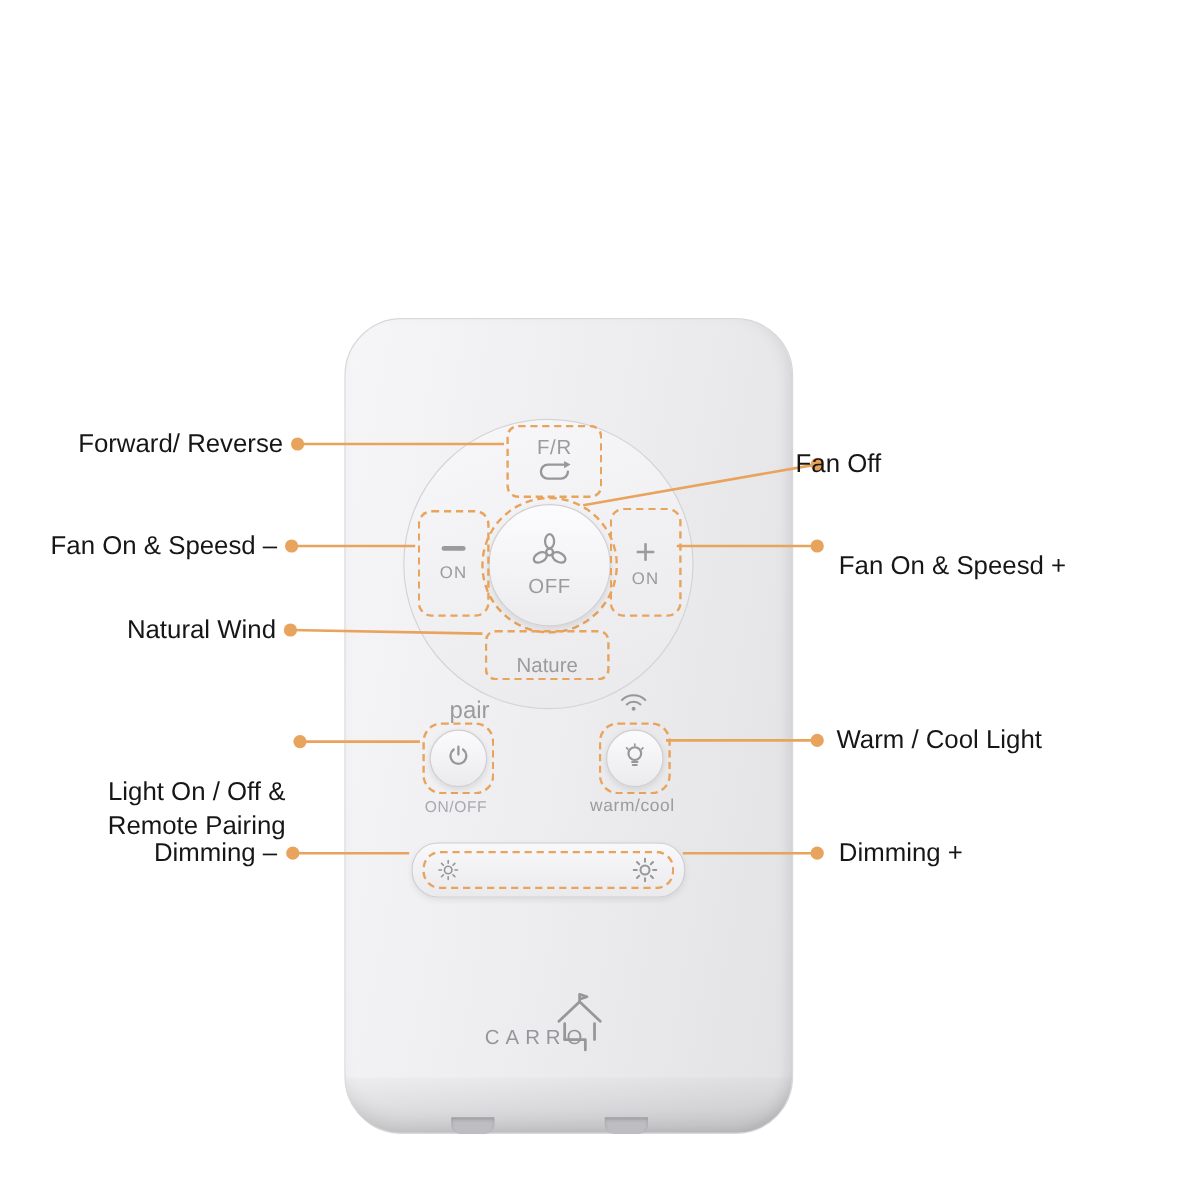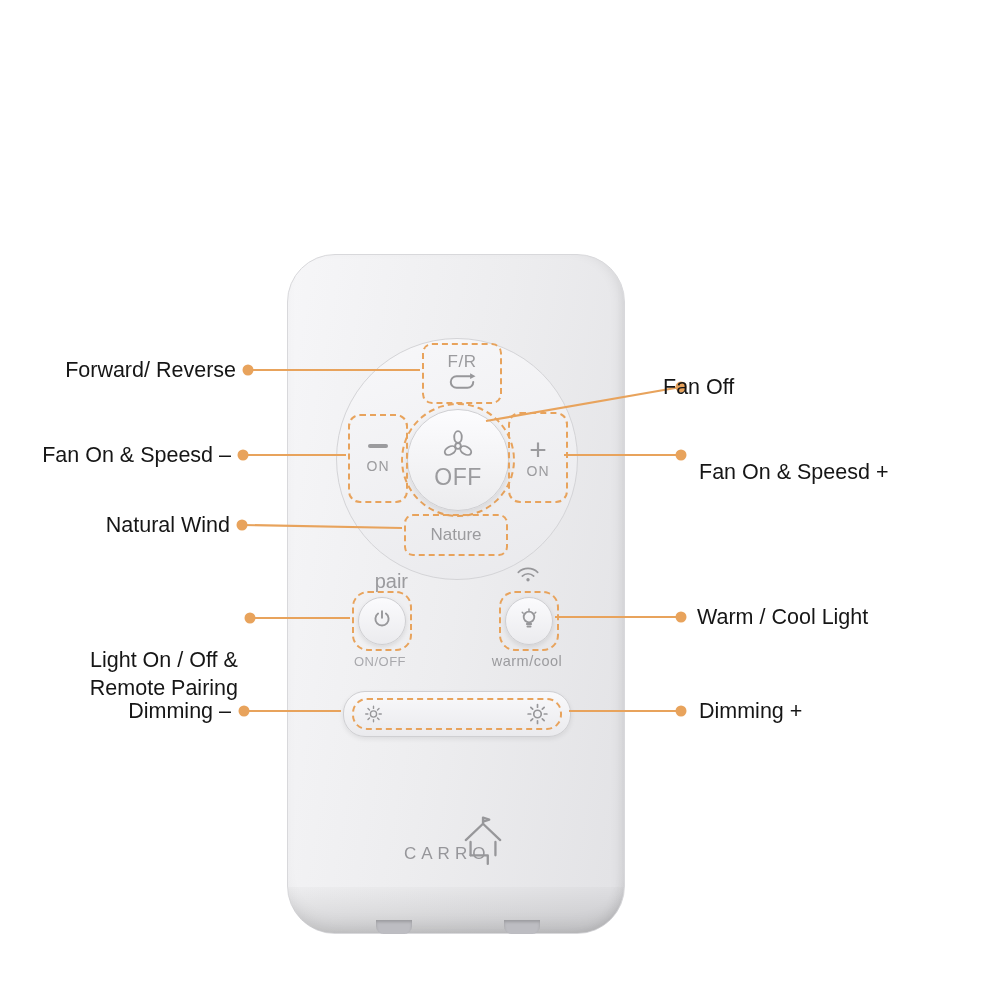--- a/index.html
+++ b/index.html
@@ -4,25 +4,25 @@
 <style>
   html,body{margin:0;padding:0;background:#ffffff;}
   #canvas{position:relative;width:1000px;height:1000px;background:#ffffff;overflow:hidden;
           font-family:"Liberation Sans",sans-serif;margin:0 auto;}
 
   
   .page-title{position:absolute;top:76px;left:0;width:100%;text-align:center;
     font-size:45px;font-weight:800;color:#151515;line-height:1.22;letter-spacing:0.2px;}
 
   
-  .remote{position:absolute;left:287px;top:254px;width:336px;height:678px;border-radius:48px;
+  .remote{position:absolute;left:287px;top:265px;width:336px;height:678px;border-radius:48px;
     background:linear-gradient(100deg,#f6f6f8 0%,#ededef 50%,#e2e2e5 100%);
     border:1px solid #d8d8db;
     box-shadow:inset -9px 0 14px -8px rgba(0,0,0,0.10), inset 0 -14px 18px -10px rgba(0,0,0,0.12);
-    z-index:1;}
+    z-index:1;padding-left:36px;}
   .remote-lip{position:absolute;left:0;right:0;bottom:0;height:46px;border-radius:0 0 46px 46px;
     background:linear-gradient(180deg,rgba(0,0,0,0.02),rgba(0,0,0,0.12));}
   .tab{position:absolute;bottom:-1px;width:36px;height:14px;background:#bdbdc2;
     border-radius:0 0 8px 8px;box-shadow:inset 0 2px 3px rgba(0,0,0,0.18);}
   .tab.left{left:88px;} .tab.right{left:216px;}
 
   .big-circle{position:absolute;left:48px;top:83px;width:240px;height:240px;border-radius:50%;
     background:linear-gradient(160deg,#f8f8fa,#e9e9ec);border:1px solid #d4d4d7;}
 
   .dashed{border:2px dashed #E8A35C;}
@@ -32,34 +32,34 @@
   .btn-fr{position:absolute;left:134px;top:88px;width:76px;height:57px;border-radius:10px;
     display:flex;flex-direction:column;align-items:center;justify-content:center;gap:1px;cursor:pointer;}
   .fr-label{font-size:17px;letter-spacing:0.5px;}
 
   
   .btn-off-outline{position:absolute;left:113px;top:148px;width:110px;height:110px;border-radius:50%;}
   .btn-off{position:absolute;inset:4px;border-radius:50%;
     background:linear-gradient(180deg,#fcfcfe,#ececee);border:1px solid #cfcfd2;
     box-shadow:0 3px 6px rgba(0,0,0,0.10);display:flex;flex-direction:column;
     align-items:center;justify-content:center;cursor:pointer;}
-  .off-label{font-size:23px;margin-top:-3px;letter-spacing:0.5px;}
+  .off-label{font-size:17px;margin-top:-3px;letter-spacing:0.5px;}
 
   
   .btn-minus{position:absolute;left:60px;top:159px;width:56px;height:85px;border-radius:12px;
     display:flex;flex-direction:column;align-items:center;justify-content:center;gap:10px;cursor:pointer;}
   .minus-bar{width:20px;height:4px;background:#9b9b9e;border-radius:2px;}
   .btn-plus{position:absolute;left:220px;top:157px;width:56px;height:87px;border-radius:12px;
     display:flex;flex-direction:column;align-items:center;justify-content:center;gap:0px;cursor:pointer;}
   .plus-sym{font-size:30px;line-height:26px;font-weight:400;}
   .on-label{font-size:14px;letter-spacing:1px;}
 
   
   .btn-nature{position:absolute;left:116px;top:259px;width:100px;height:38px;border-radius:9px;
-    display:flex;align-items:center;justify-content:center;font-size:17px;cursor:pointer;}
+    display:flex;align-items:flex-end;justify-content:center;font-size:17px;cursor:pointer;}
 
   
   .pair-caption{position:absolute;left:64px;top:315px;width:56px;text-align:right;font-size:20px;}
   .wifi-wrap{position:absolute;left:228px;top:310px;width:24px;height:18px;}
   .round-outline{position:absolute;width:56px;height:56px;border-radius:16px;}
   .pair-outline{left:64px;top:336px;}
   .warm-outline{left:211px;top:336px;}
   .round-btn{position:absolute;inset:4px;border-radius:50%;
     background:linear-gradient(180deg,#fbfbfd,#ebebee);border:1px solid #cfcfd2;
     box-shadow:0 2px 5px rgba(0,0,0,0.10);display:flex;align-items:center;justify-content:center;cursor:pointer;}

